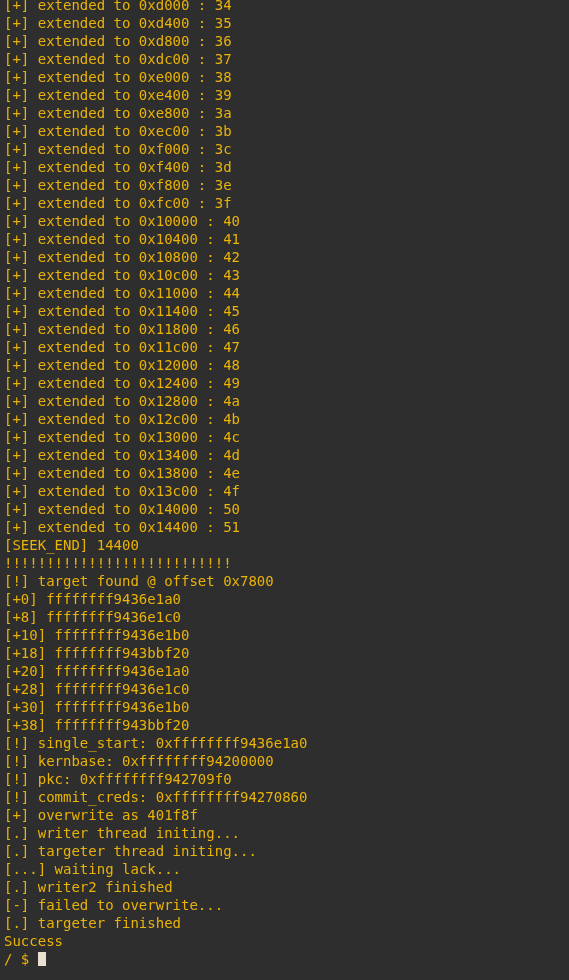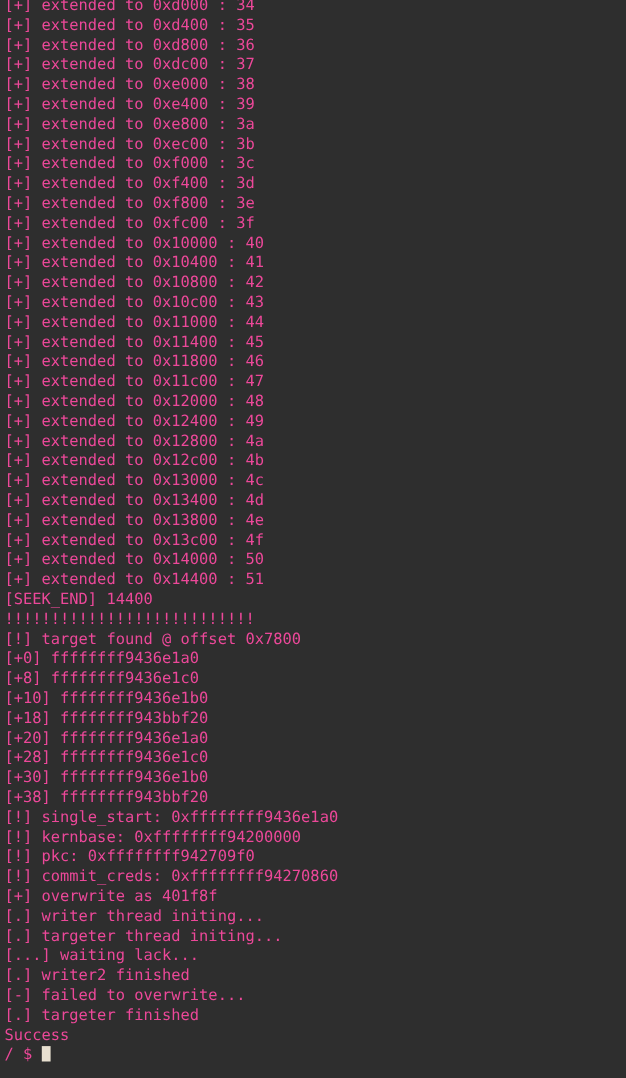--- a/index.html
+++ b/index.html
@@ -10,21 +10,21 @@
   }
   body {
     width: 569px;
     height: 980px;
     overflow: hidden;
   }
   #terminal {
     width: 569px;
     height: 980px;
     background: #2e2e2e;
-    color: #ec4899;
+    color: #eab308;
     font-family: "DejaVu Sans Mono", "Liberation Mono", monospace;
     font-size: 14px;
     line-height: 18px;
     letter-spacing: 0px;
     overflow: hidden;
     position: relative;
   }
   
   #screen {
     position: absolute;

